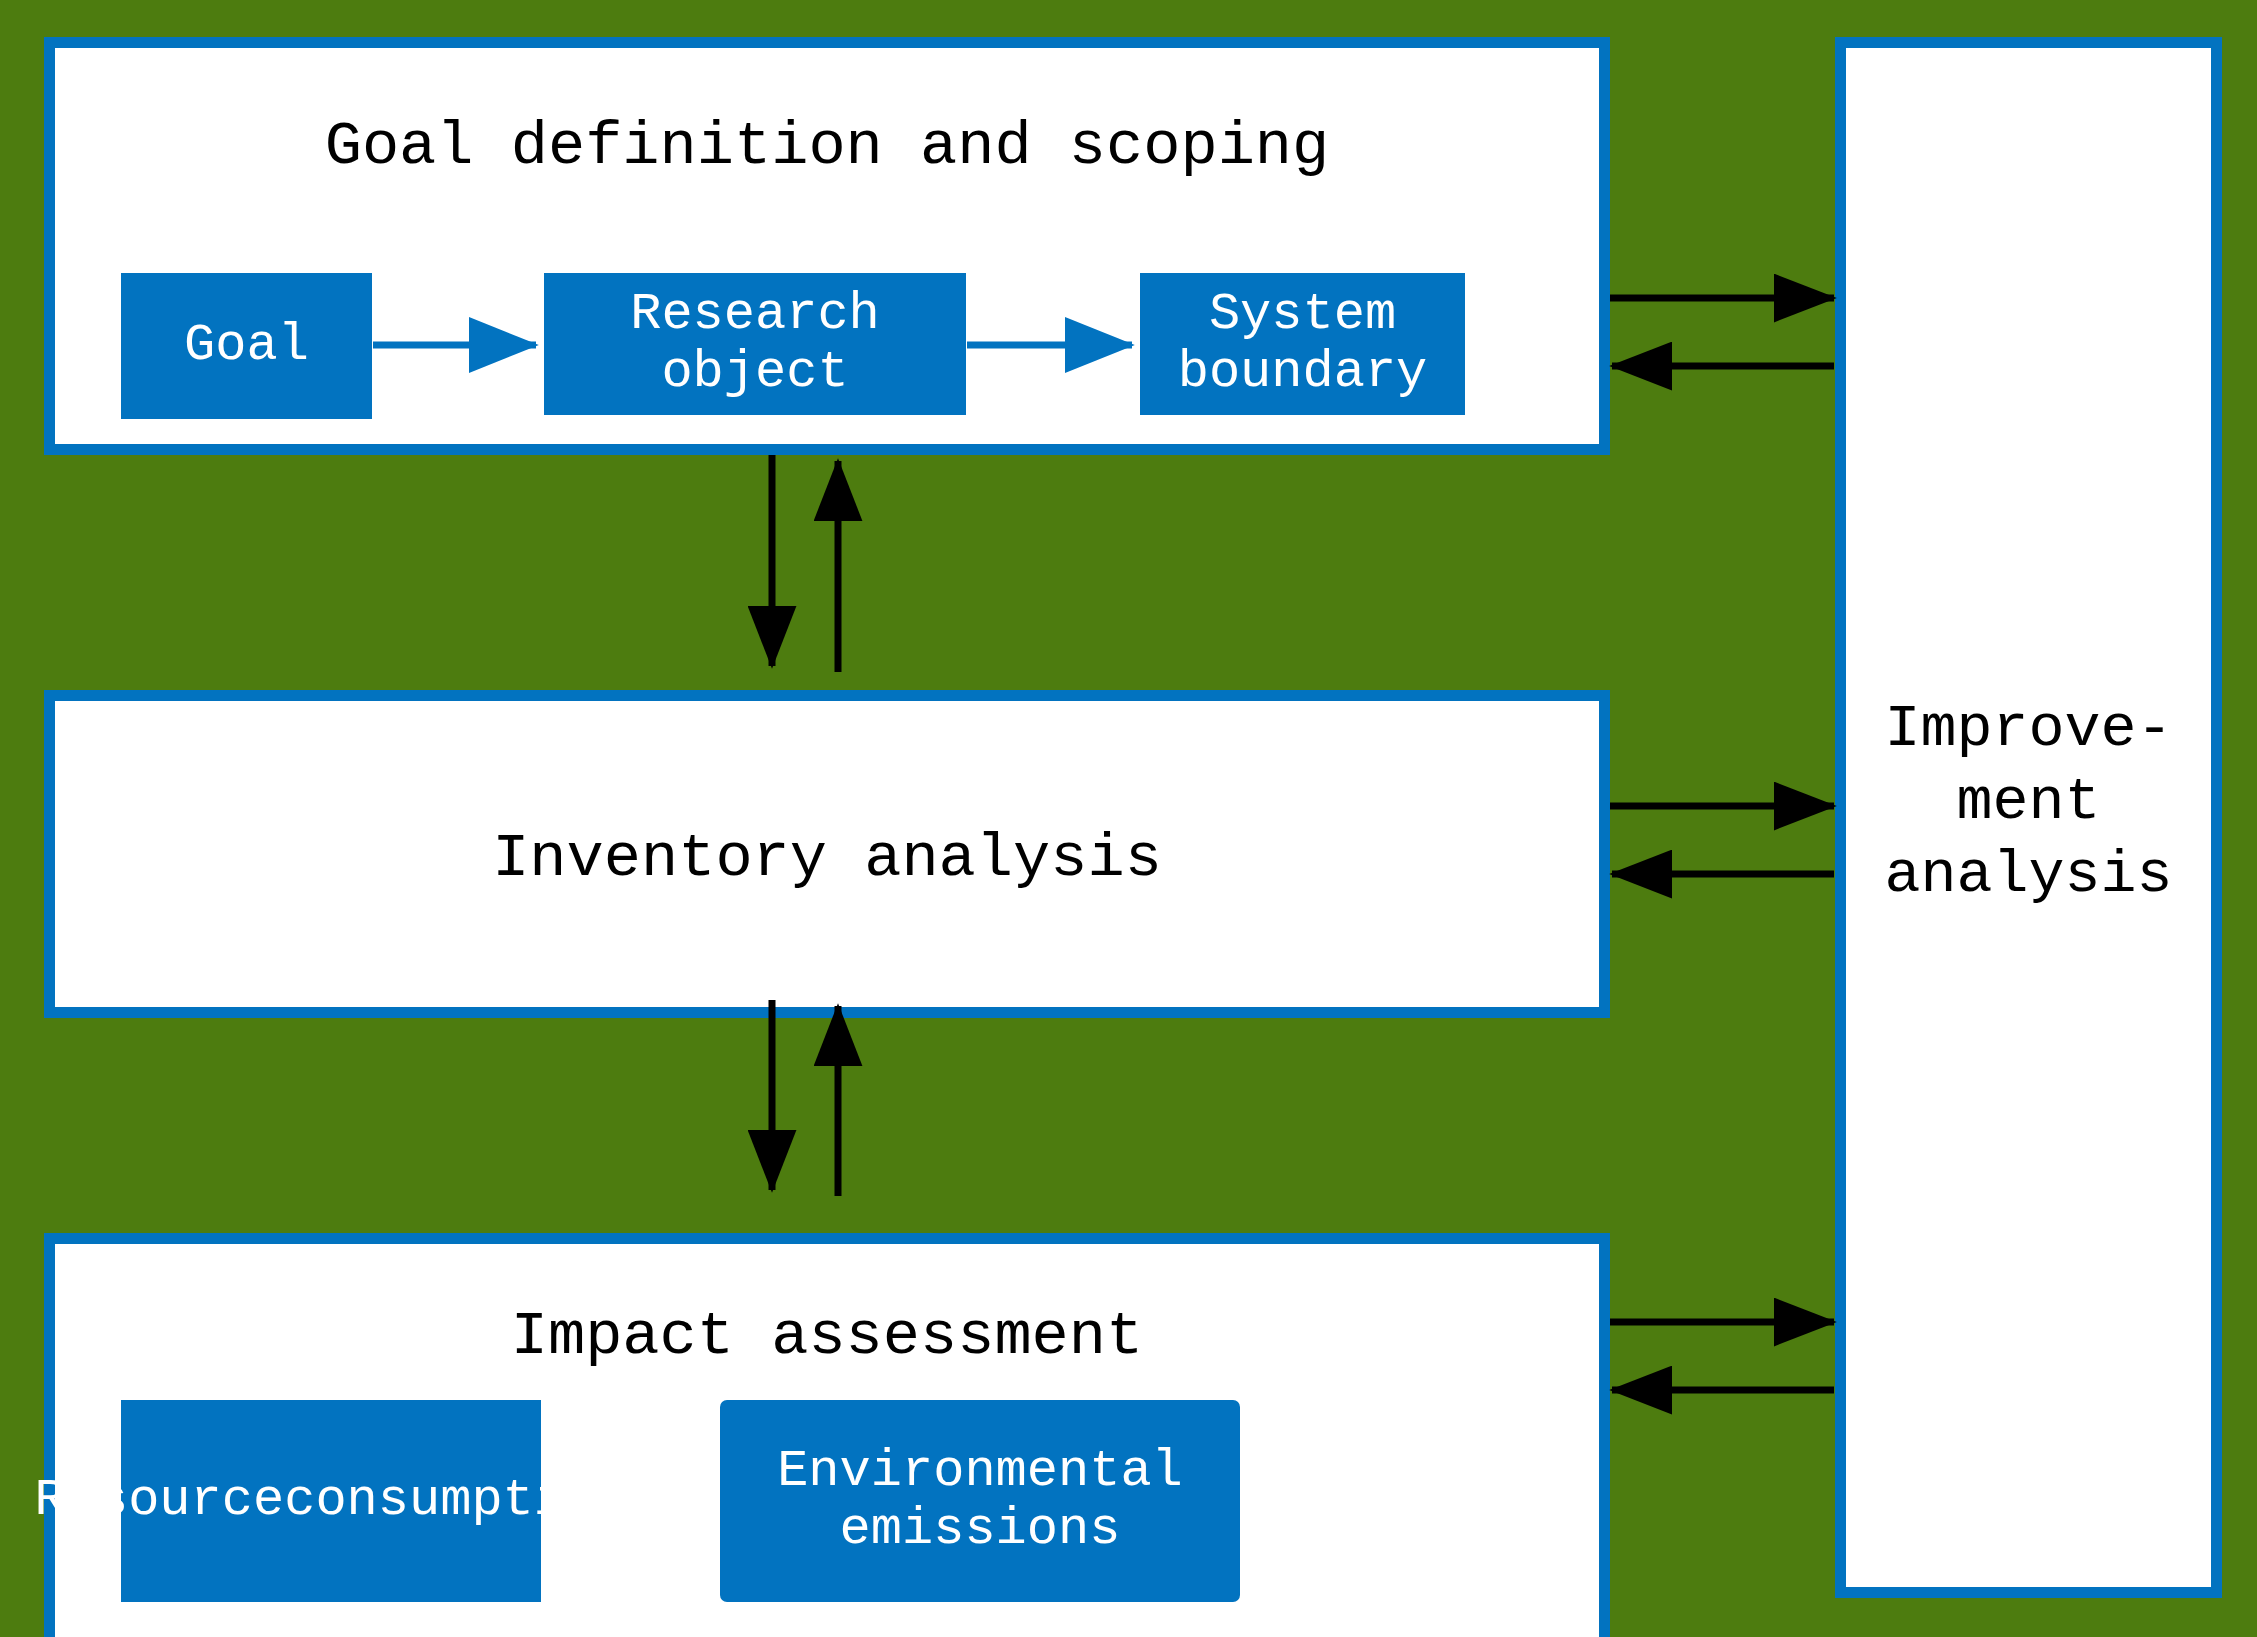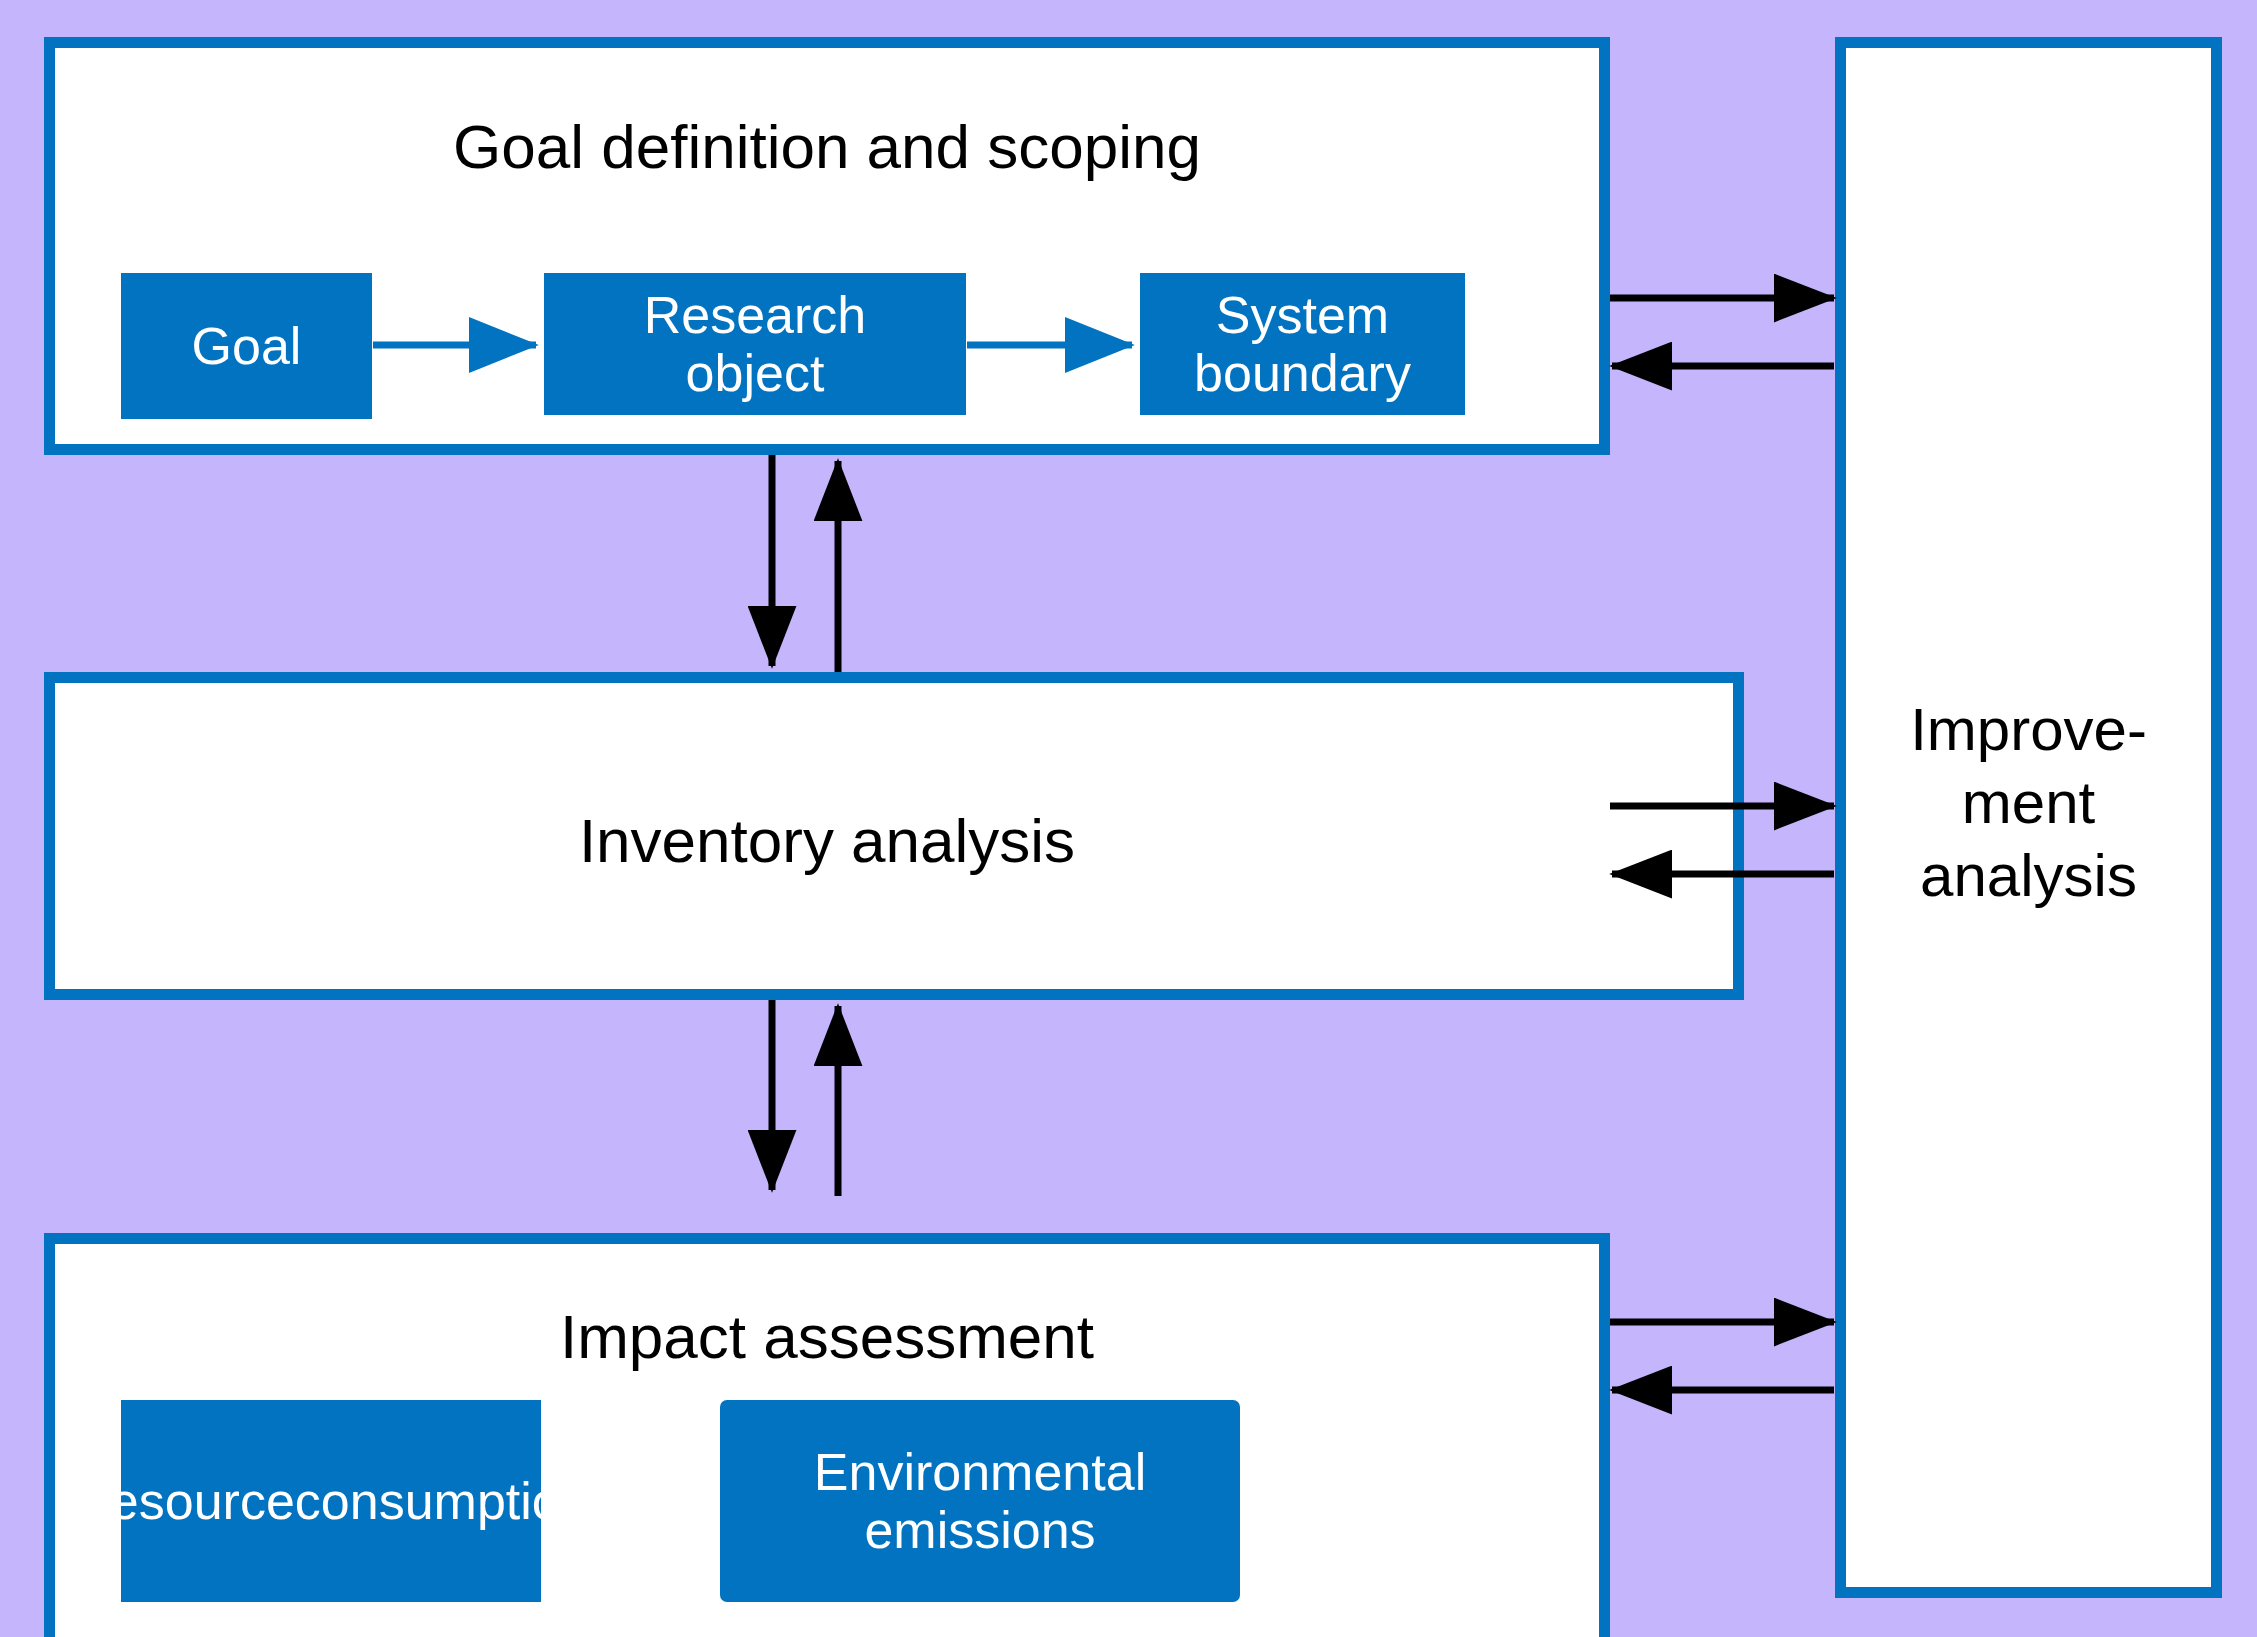--- a/index.html
+++ b/index.html
@@ -8,22 +8,23 @@
     padding: 0;
     background: #ffffff;
   }
   body {
     font-family: "Liberation Sans", sans-serif;
   }
   #canvas {
     position: relative;
     width: 2257px;
     height: 1637px;
-    background: #c4b5fd;
+    background: #4d7c0f;
     overflow: hidden;
+    font-family: Liberation Mono, monospace;
   }
   .outline-box {
     position: absolute;
     box-sizing: border-box;
     border: 11px solid #0273C0;
     background: #ffffff;
   }
   .fill-box {
     position: absolute;
     box-sizing: border-box;
@@ -77,21 +78,21 @@
       <span>Research</span>
       <span>object</span>
     </div>
 
     <div class="fill-box" style="left:1085px; top:225px; width:325px; height:142px; flex-direction:column;">
       <span>System</span>
       <span>boundary</span>
     </div>
   </div>
 
-  <div class="outline-box" style="left:44px; top:672px; width:1700px; height:328px;">
+  <div class="outline-box" style="left:44px; top:690px; width:1566px; height:328px;">
     <div class="section-title" style="left:0; top:122px; width:1544px;">Inventory analysis</div>
   </div>
 
   <div class="outline-box" style="left:44px; top:1196px; width:1566px; height:417px;margin-top:37px;">
     <div class="section-title" style="left:0; top:57px; width:1544px;">Impact assessment</div>
 
     <div class="fill-box" style="left:66px; top:156px; width:420px; height:202px; flex-direction:row;">
       <span>Resource</span>
       <span>consumption</span>
     </div>

